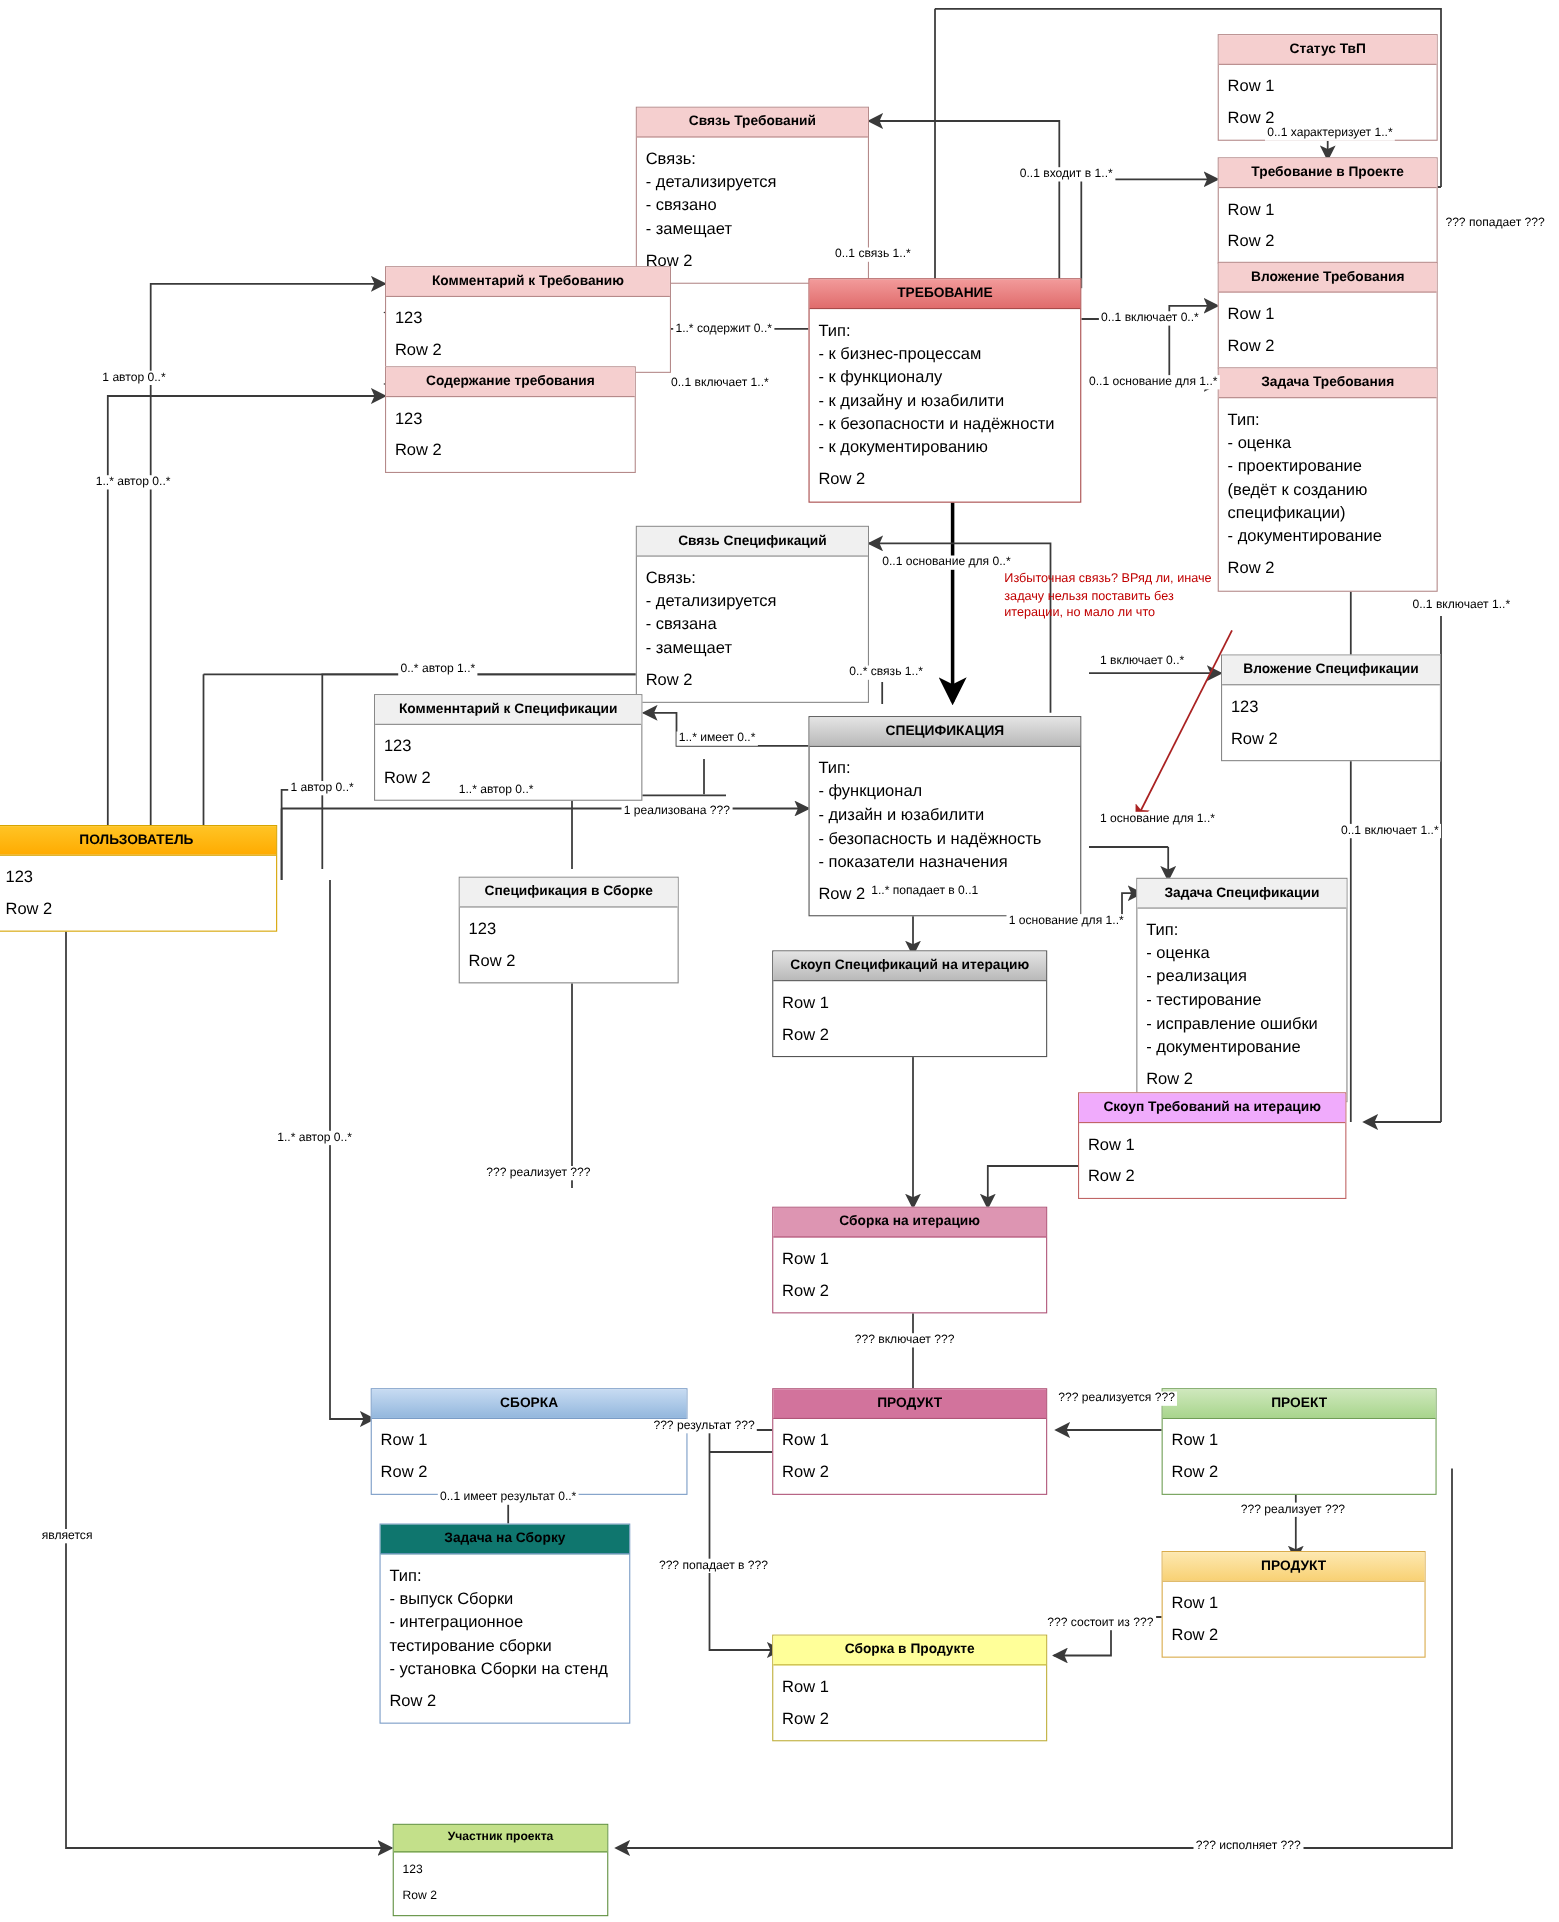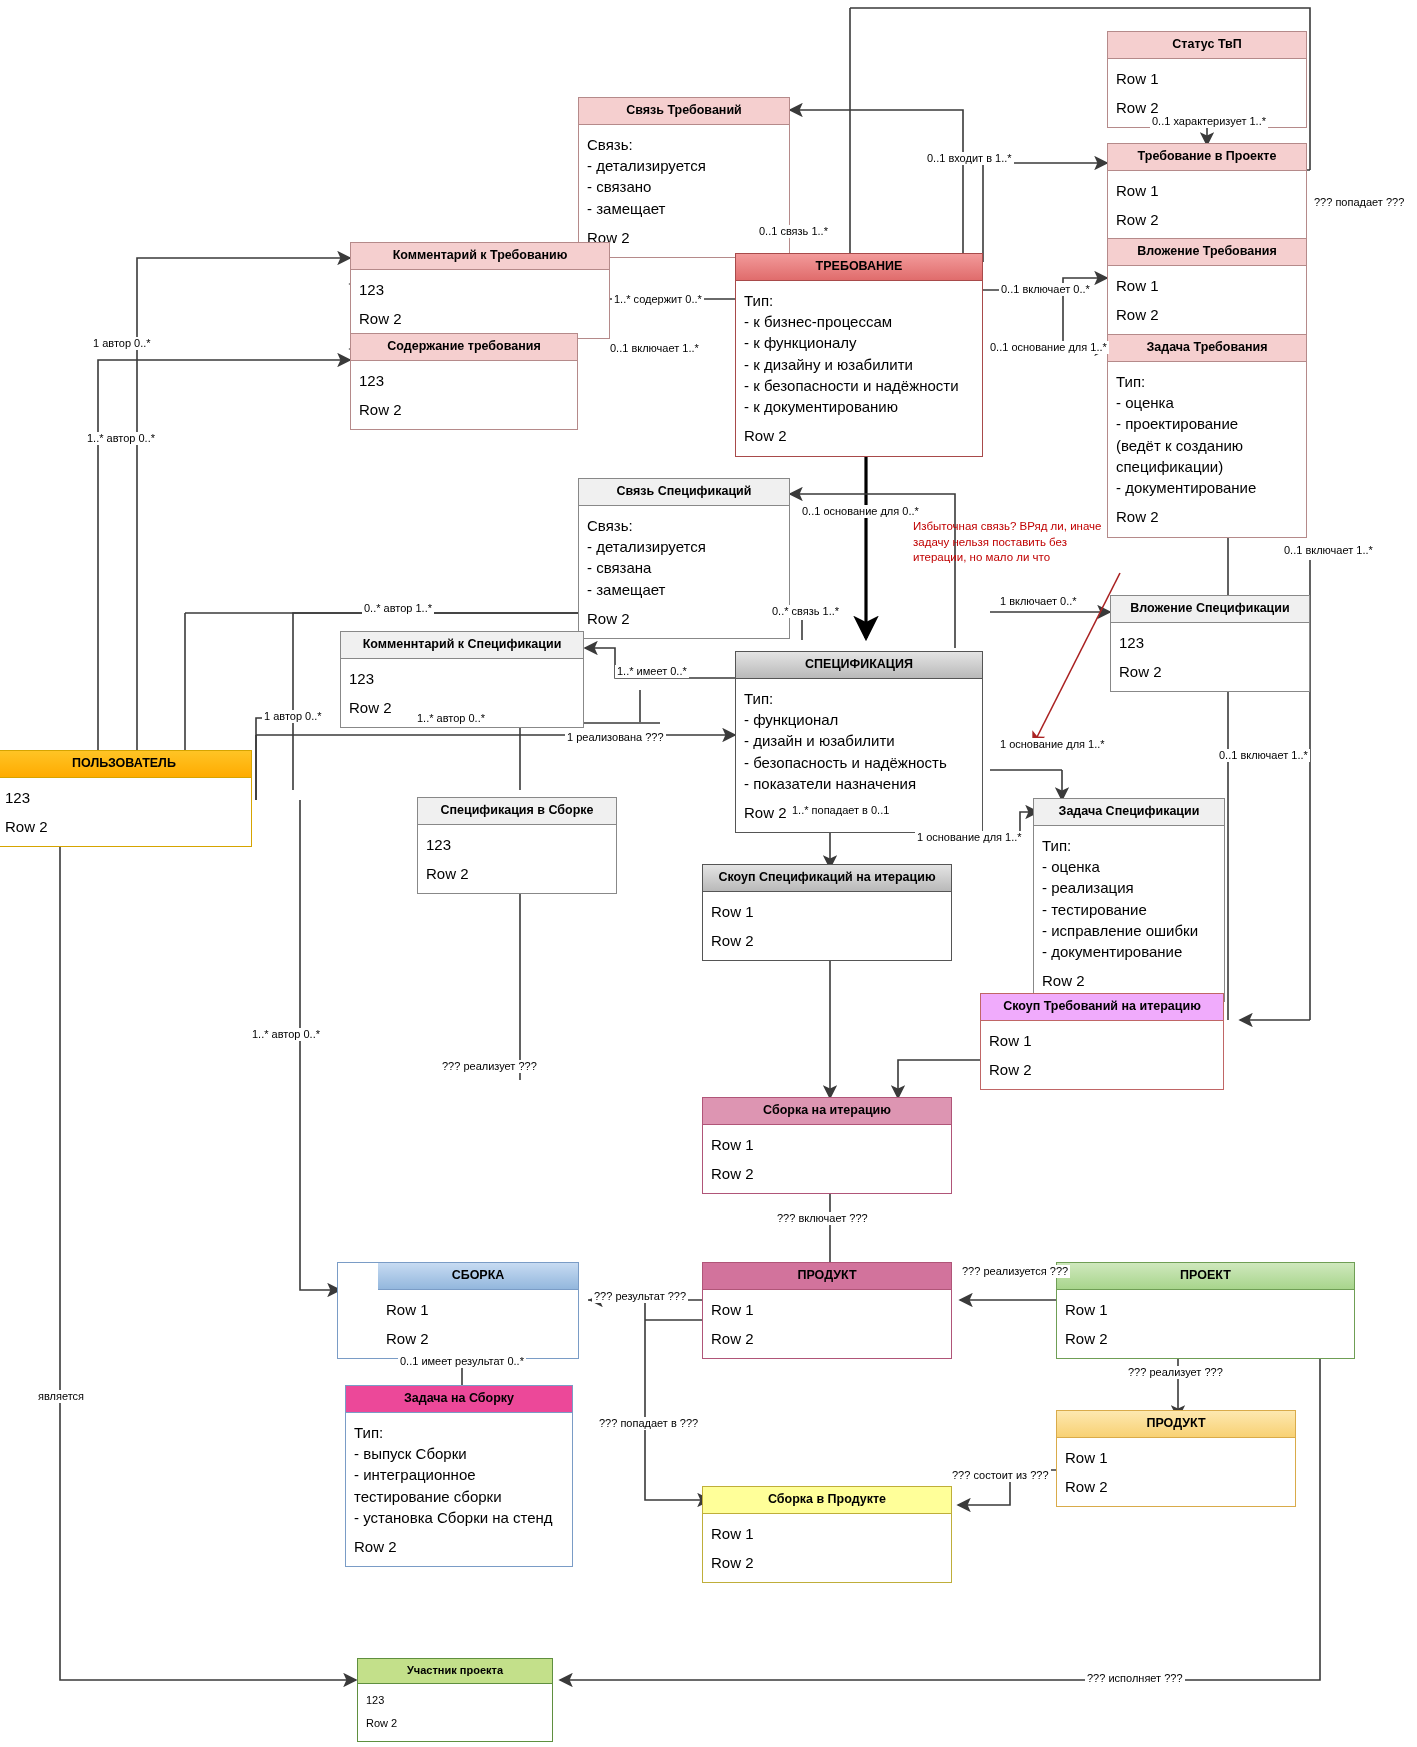--- a/index.html
+++ b/index.html
@@ -75,21 +75,21 @@
   .orangelite > .hdr {
      background: linear-gradient(#fde8b0, #f8d174);
      border-bottom-color: #d9ab4a;
   }
   .blue { border-color: #7a9cc6; }
   .blue > .hdr {
      background: linear-gradient(#c7dbf2, #93b7dd);
      border-bottom-color: #7a9cc6;
   }
   .bluelite { border-color: #7a9cc6; }
-  .bluelite > .hdr { background: #ec4899; border-bottom-color: #7a9cc6; }
+  .bluelite > .hdr { background: #0f766e; border-bottom-color: #7a9cc6; }
   .magenta { border-color: #b05578; }
   .magenta > .hdr { background: #dd95b2; border-bottom-color: #b05578; }
   .magenta2 { border-color: #b05578; }
   .magenta2 > .hdr { background: #d2739c; border-bottom-color: #b05578; }
   .redlite { border-color: #c06666; }
   .redlite > .hdr { background: #f0abfc; border-bottom-color: #c06666; }
   .green { border-color: #6f9e55; }
   .green > .hdr {
      background: linear-gradient(#cfe8bd, #a8d58c);
      border-bottom-color: #6f9e55;
@@ -400,37 +400,37 @@
   </div>
 
   <div class="ent magenta" style="left:702px; top:1097px; width:250px;">
     <div class="hdr">Сборка на итерацию</div>
     <div class="body">
       <div class="r">Row 1</div>
       <div class="r">Row 2</div>
     </div>
   </div>
 
-  <div class="ent blue" style="left:337px; top:1262px; width:242px;padding-left:40px;">
+  <div class="ent blue" style="left:337px; top:1262px; width:288px;">
     <div class="hdr">СБОРКА</div>
     <div class="body">
       <div class="r">Row 1</div>
       <div class="r">Row 2</div>
     </div>
   </div>
 
   <div class="ent magenta2" style="left:702px; top:1262px; width:250px;">
     <div class="hdr">ПРОДУКТ</div>
     <div class="body">
       <div class="r">Row 1</div>
       <div class="r">Row 2</div>
     </div>
   </div>
 
-  <div class="ent green" style="left:1056px; top:1262px; width:299px;">
+  <div class="ent green" style="left:1056px; top:1262px; width:250px;">
     <div class="hdr">ПРОЕКТ</div>
     <div class="body">
       <div class="r">Row 1</div>
       <div class="r">Row 2</div>
     </div>
   </div>
 
   <div class="ent bluelite" style="left:345px; top:1385px; width:228px;">
     <div class="hdr">Задача на Сборку</div>
     <div class="body">

